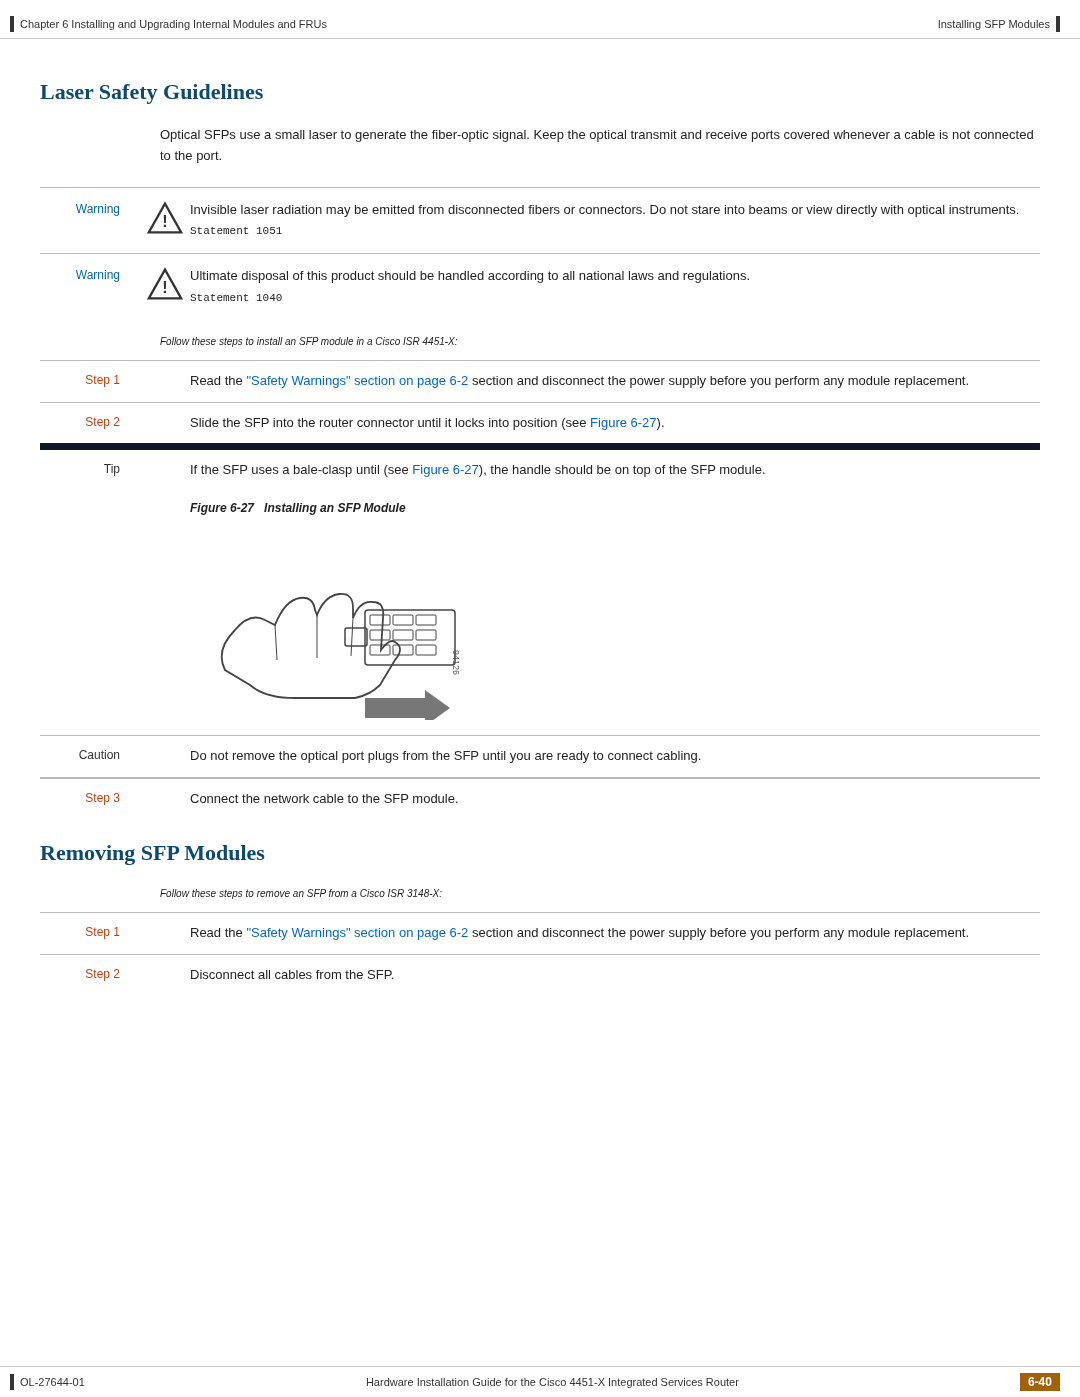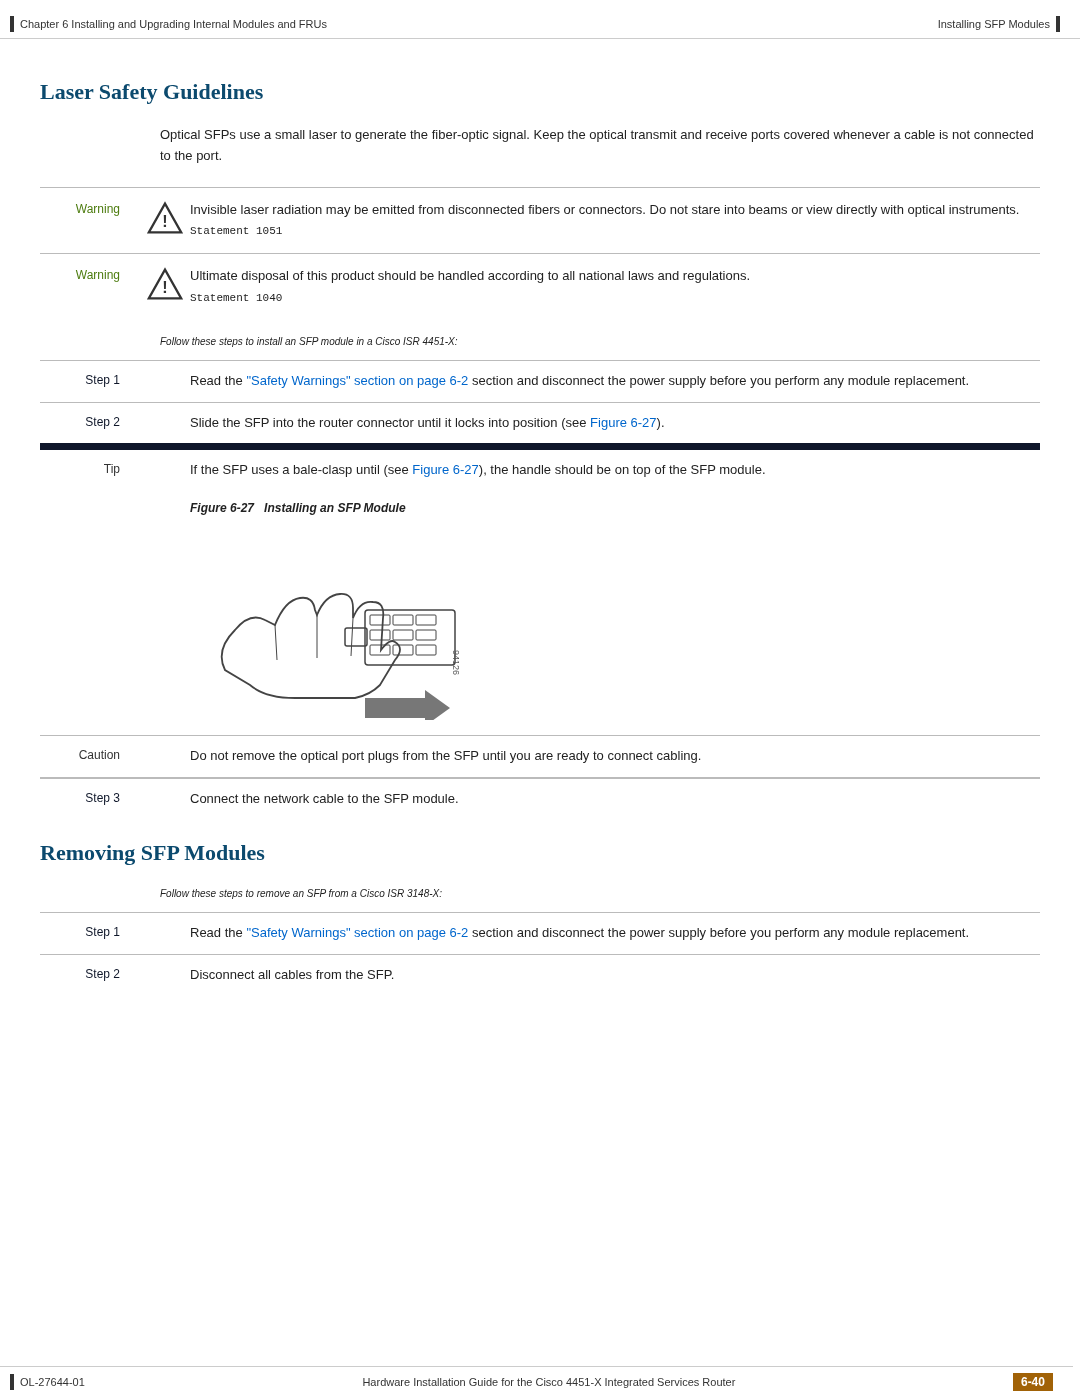--- a/index.html
+++ b/index.html
@@ -51,21 +51,21 @@
       display: flex;
       justify-content: space-between;
       align-items: center;
       padding: 6px 20px 6px 10px;
       border-top: 1px solid #ccc;
       font-size: 11px;
       color: #333;
       position: absolute;
       bottom: 0;
       left: 0;
-      right: 7px;
+      right: 0;
     }
     .footer-left {
       display: flex;
       align-items: center;
       gap: 6px;
     }
     .footer-bar-accent {
       width: 4px;
       height: 16px;
       background: #333;
@@ -106,21 +106,21 @@
     .notice-row {
       display: flex;
       align-items: flex-start;
       border-top: 1px solid #bbb;
       padding: 12px 0;
       gap: 0;
     }
     .notice-label {
       min-width: 100px;
       font-size: 12px;
-      color: #4d7c0f;
+      color: #0369a1;
       padding-top: 2px;
       text-align: right;
       padding-right: 20px;
       flex-shrink: 0;
     }
     .notice-icon-col {
       min-width: 50px;
       display: flex;
       align-items: flex-start;
       justify-content: center;
@@ -145,21 +145,21 @@
     .step-row {
       display: flex;
       align-items: flex-start;
       border-top: 1px solid #bbb;
       padding: 10px 0;
       gap: 0;
     }
     .step-label {
       min-width: 100px;
       font-size: 12px;
-      color: #0f172a;
+      color: #c2410c;
       padding-top: 2px;
       text-align: right;
       padding-right: 20px;
       flex-shrink: 0;
     }
     .step-content {
       flex: 1;
       line-height: 1.6;
       font-size: 13px;
     }

